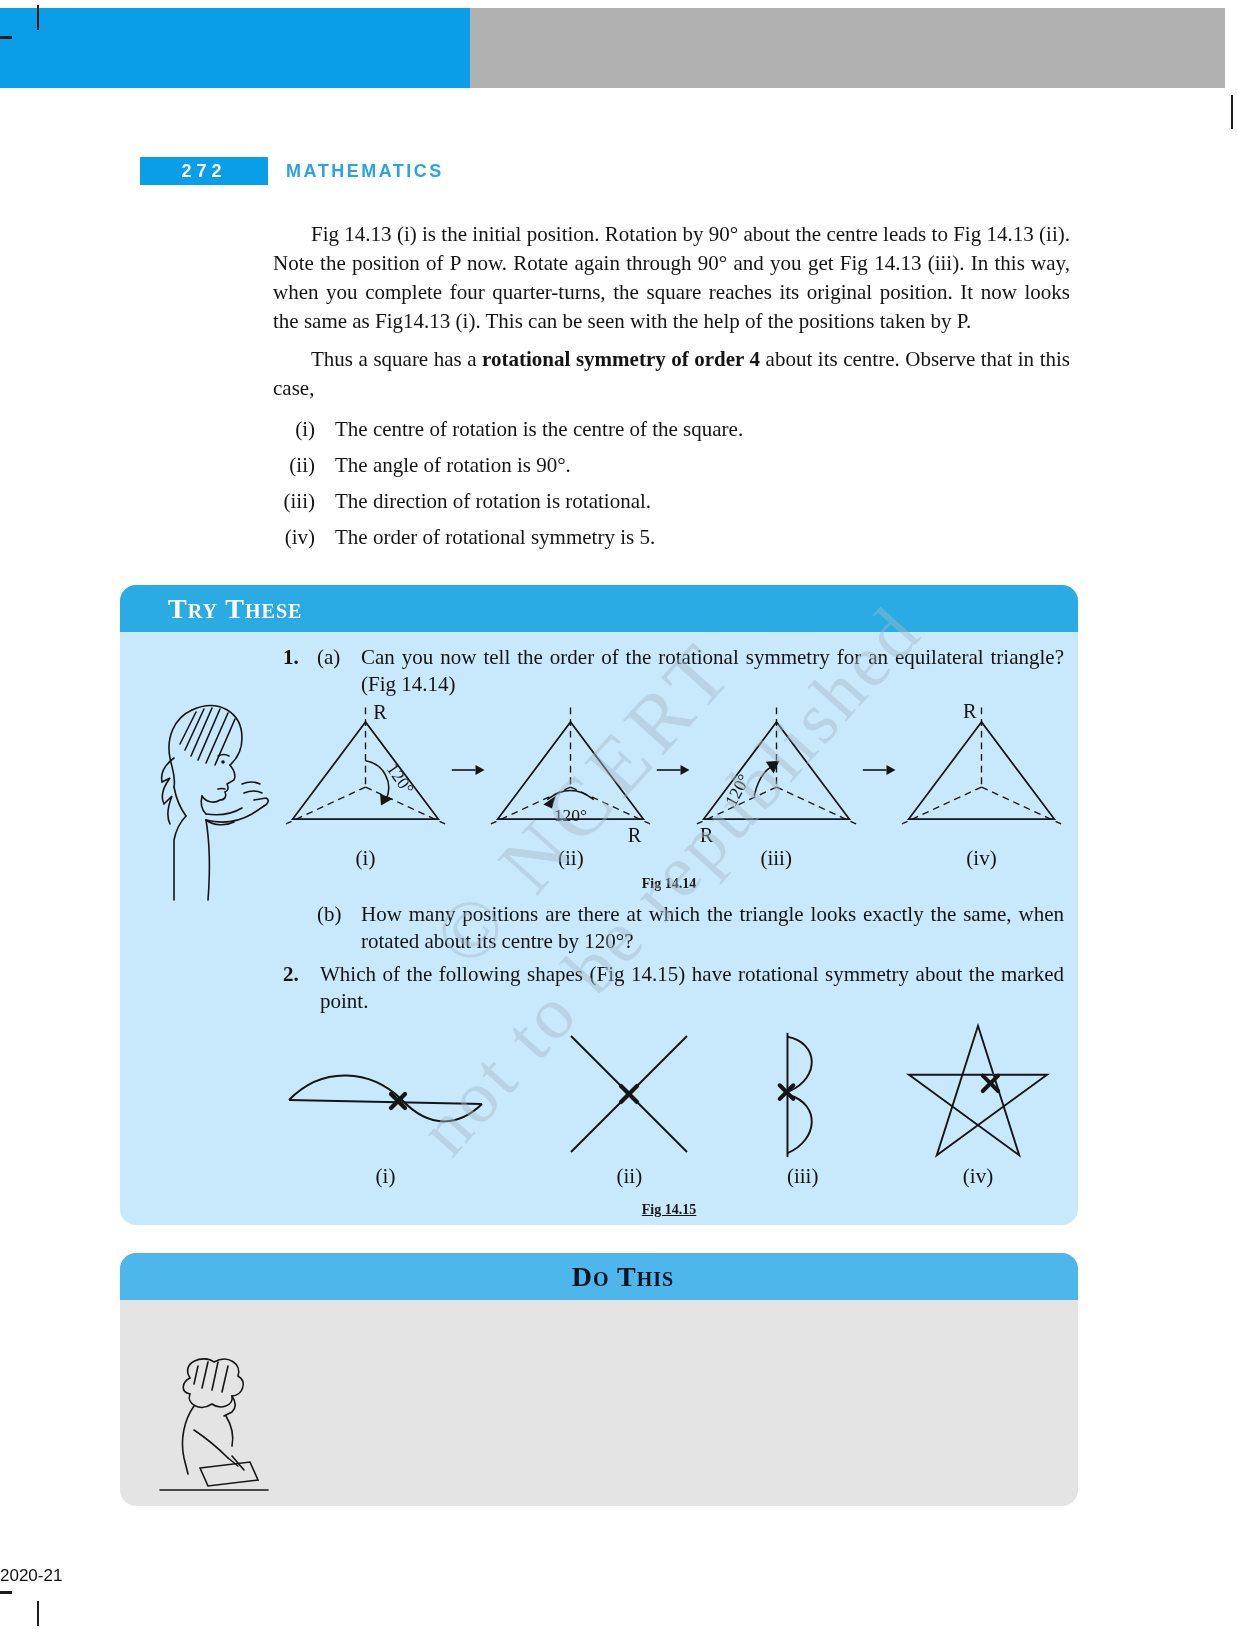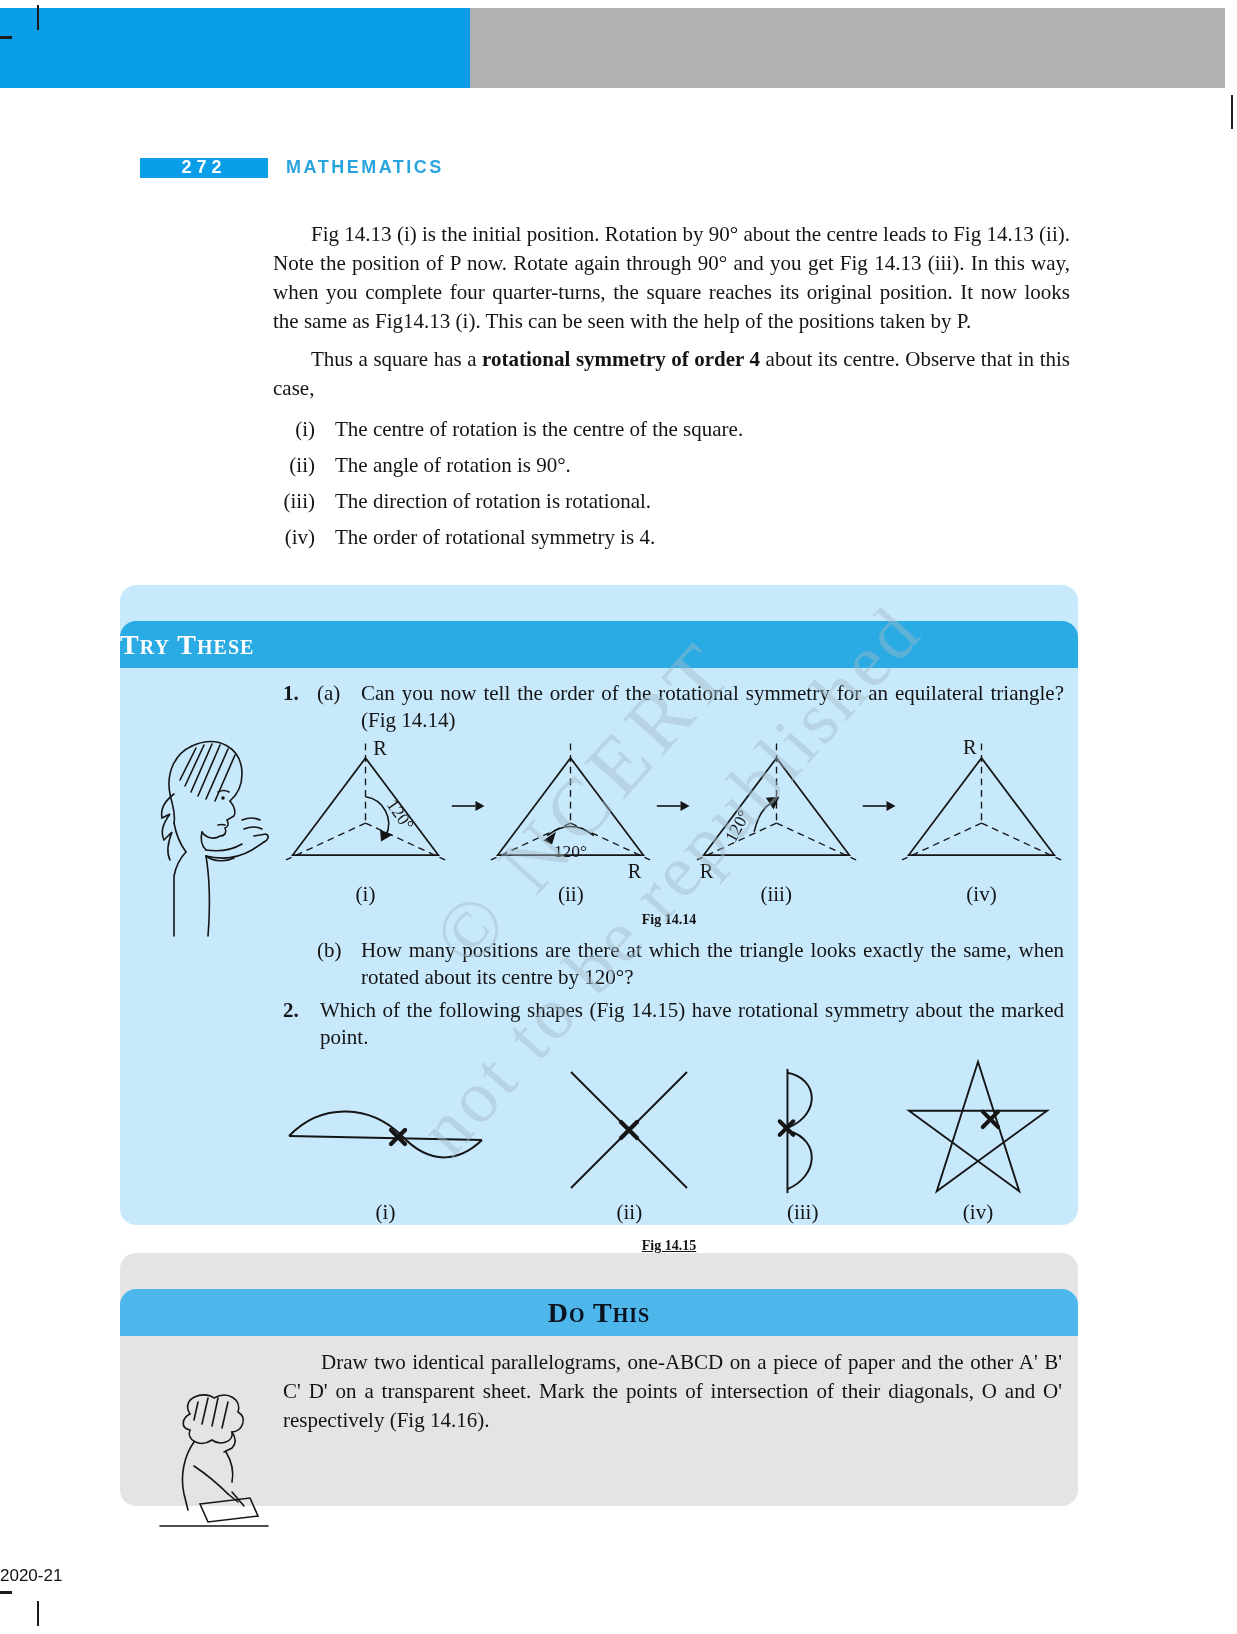--- a/index.html
+++ b/index.html
@@ -14,21 +14,21 @@
   
   .mark { position:absolute; background:#1c1c1c; }
   .m-tl-v { left:37px; top:5px; width:2px; height:25px; }
   .m-tl-h { left:0; top:36px; width:12px; height:3px; }
   .m-bl-h { left:0; top:1591px; width:12px; height:3px; }
   .m-bl-v { left:37px; top:1601px; width:2px; height:25px; }
   .m-tr-v { left:1231px; top:95px; width:2px; height:34px; }
   
   .page-header { position:absolute; left:140px; top:157px; display:flex; align-items:center; }
   .page-num {
-    width:128px; height:20px; background:#0a9ee8; color:#fff;
+    width:128px; height:28px; background:#0a9ee8; color:#fff;
     font-family:"Liberation Sans", sans-serif; font-weight:bold; font-size:18px;
     letter-spacing:5px; display:flex; align-items:center; justify-content:center;
   }
   .subject {
     margin-left:18px; color:#2aa4de; font-family:"Liberation Sans", sans-serif;
     font-size:18px; letter-spacing:2.5px;font-weight:bold;
   }
   
   .intro { position:absolute; left:273px; top:220px; width:797px; font-size:21px; line-height:29px; text-align:justify; }
   .intro .para { text-indent:38px; }
@@ -36,22 +36,22 @@
   .rlist { margin-top:12px; text-align:left; }
   .rlist-row { display:flex; margin-bottom:7px; }
   .rlist-marker { width:42px; text-align:right; flex:none; }
   .rlist-text { margin-left:20px; }
   
   .activity-box { position:absolute; left:120px; width:958px; border-radius:16px; }
   .try-box { top:585px; height:640px; background:#c8e9fc; }
   .do-box  { top:1253px; height:253px; background:#e4e4e4; }
   .box-header {
     height:47px; border-radius:16px 16px 0 0; display:flex; align-items:center;
-    font-weight:bold; font-size:28px; font-variant:small-caps;
-    letter-spacing:1px; font-family:"Liberation Serif", serif;margin-top:36px;
+    padding-left:48px; font-weight:bold; font-size:28px; font-variant:small-caps;
+    letter-spacing:1px; font-family:"Liberation Serif", serif;
   }
   .try-header { background:#2aabe3; color:#ffffff; }
   .do-header  { background:#4db7ec; color:#0c1320;justify-content:center; }
   .try-body { position:relative; padding:12px 14px 0 163px; font-size:21px; line-height:27px; }
   .do-body  { position:relative; padding:12px 16px 0 163px; font-size:21px; line-height:29px; text-align:justify; }
   .do-body .para { text-indent:38px; }
   .do-body .para + .para { margin-top:9px; }
   .girl1 { position:absolute; left:10px; top:60px; }
   .girl2 { position:absolute; left:26px; top:50px; }
   
@@ -129,21 +129,21 @@
     <div class="rlist-row">
       <span class="rlist-marker">(ii)</span>
       <span class="rlist-text">The angle of rotation is 90°.</span>
     </div>
     <div class="rlist-row">
       <span class="rlist-marker">(iii)</span>
       <span class="rlist-text">The direction of rotation is rotational.</span>
     </div>
     <div class="rlist-row">
       <span class="rlist-marker">(iv)</span>
-      <span class="rlist-text">The order of rotational symmetry is 4.</span>
+      <span class="rlist-text">The order of rotational symmetry is 5.</span>
     </div>
   </div>
 </div>
 
 <div class="activity-box try-box">
   <div class="box-header try-header">
     <span>Try These</span>
   </div>
   <div class="try-body">
 
@@ -320,21 +320,20 @@
       <line class="g" x1="82" y1="16" x2="76" y2="42"></line>
       <path class="g" d="M86,46 C90,52 90,58 86,62 L78,66"></path>
       <path class="g" d="M48,56 C38,70 34,90 38,108 L42,124"></path>
       <path class="g" d="M80,66 C86,76 88,86 86,96"></path>
       <path class="g" d="M48,80 C60,88 72,98 82,108"></path>
       <path class="g" d="M82,108 L92,116"></path>
       <line class="g" x1="86" y1="106" x2="98" y2="120"></line>
       <path class="g" d="M54,118 L104,112 L112,130 L62,136 Z"></path>
       <line class="g" x1="14" y1="140" x2="122" y2="140"></line>
     </svg>
-    <p class="para">Draw two identical parallelograms, one-ABCD on a piece of paper and the other A' B' C' D' on a transparent sheet. Mark the points of intersection of their diagonals, O and O' respectively (Fig 14.16).</p>
   </div>
 </div>
 
 <div class="watermark">
   <span class="wm1">© NCERT</span>
   <span class="wm2">not to be republished</span>
 </div>
 
 <div class="footer">2020-21</div>
 

